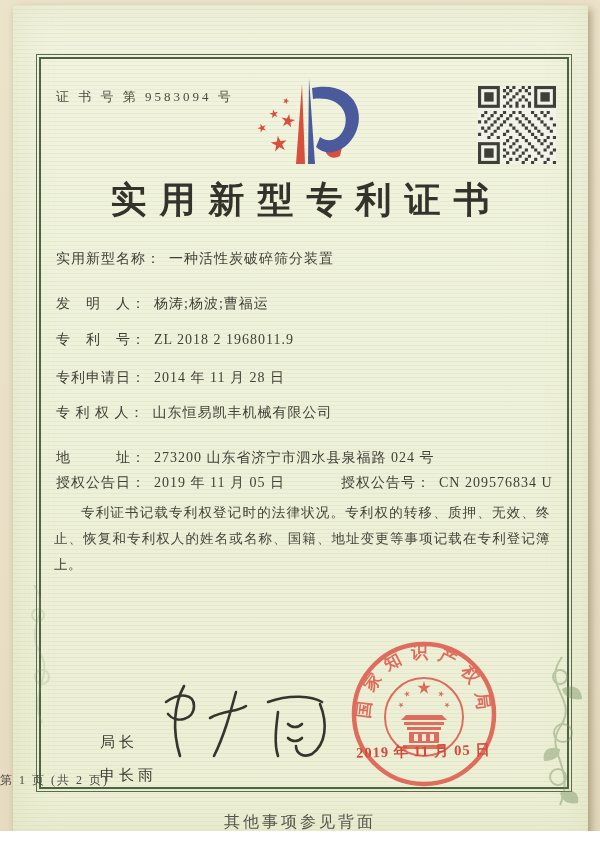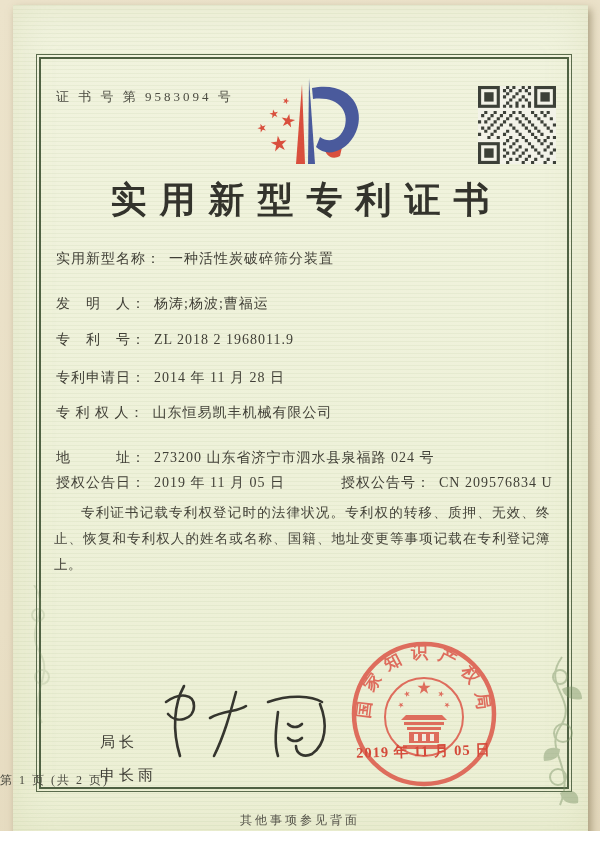--- a/index.html
+++ b/index.html
@@ -27,21 +27,21 @@
   .title{left:0;right:0;top:176px;text-align:center;font-size:36px;font-weight:700;
          color:#33332c;letter-spacing:13px;text-indent:13px;}
   .row{left:56px;font-size:14px;color:#403f36;letter-spacing:1px;white-space:nowrap;}
   .row .lbl{margin-right:8px;}
   .grant-gap{display:inline-block;width:56px;}
   .paras{left:54px;top:500px;width:496px;font-size:13.5px;line-height:1.92;
          color:#45443a;text-align:justify;}
   .paras p{margin:0;text-indent:2em;letter-spacing:.5px;}
   .sig-block{left:100px;top:726px;font-size:15px;color:#3c3b33;line-height:33px;letter-spacing:4px;}
   .page-num{left:0;right:0;top:772px;font-size:12px;color:#4a4a40;letter-spacing:2px;}
-  .back-note{left:0;right:0;top:812px;text-align:center;font-size:12px;color:#55544a;letter-spacing:3px;}
+  .back-note{left:0;right:0;top:812px;text-align:center;font-size:16px;color:#55544a;letter-spacing:3px;}
   .seal-date{left:356px;top:742px;font-size:14.5px;color:#d44a3a;letter-spacing:1px;
              transform:rotate(-1.5deg);font-weight:600;}
   .qr{left:478px;top:86px;}
   svg{display:block;}
 </style>
 </head>
 <body>
 
 <div class="page">
   <div class="paper"></div>

